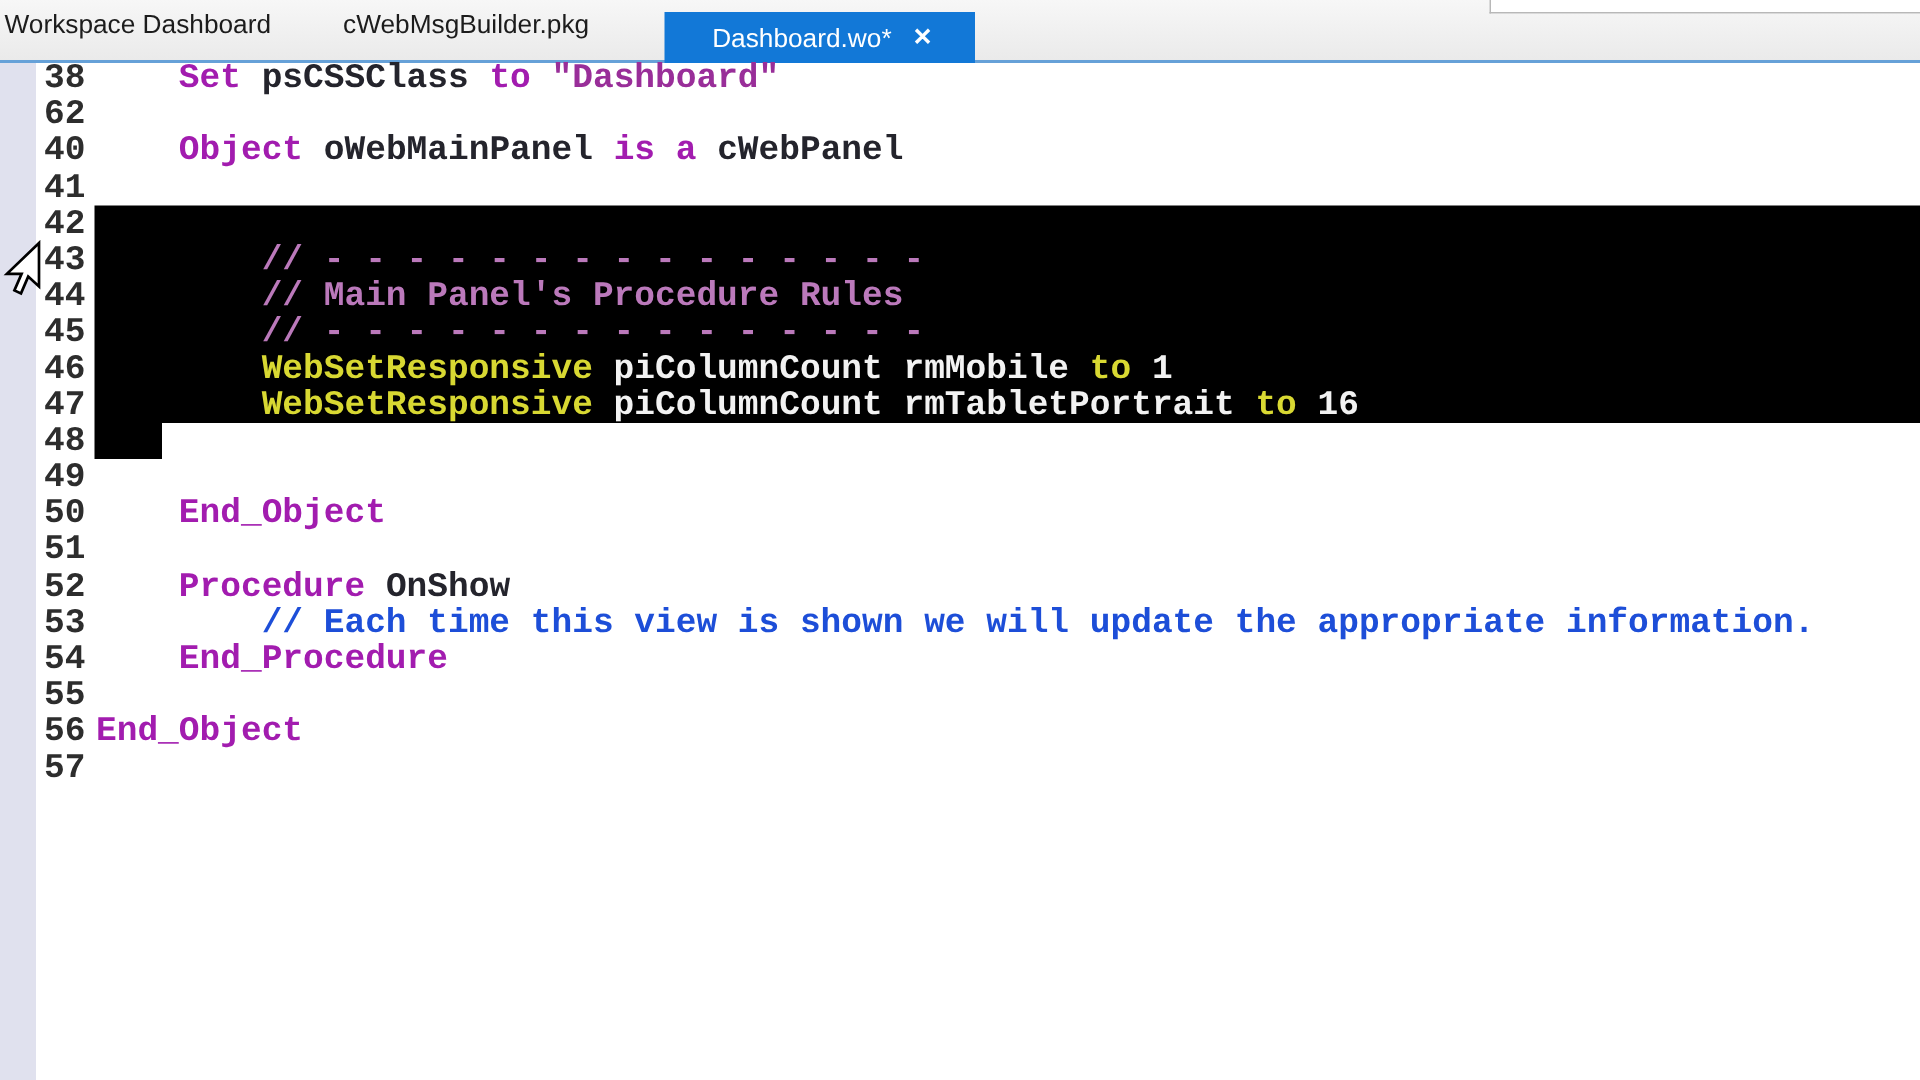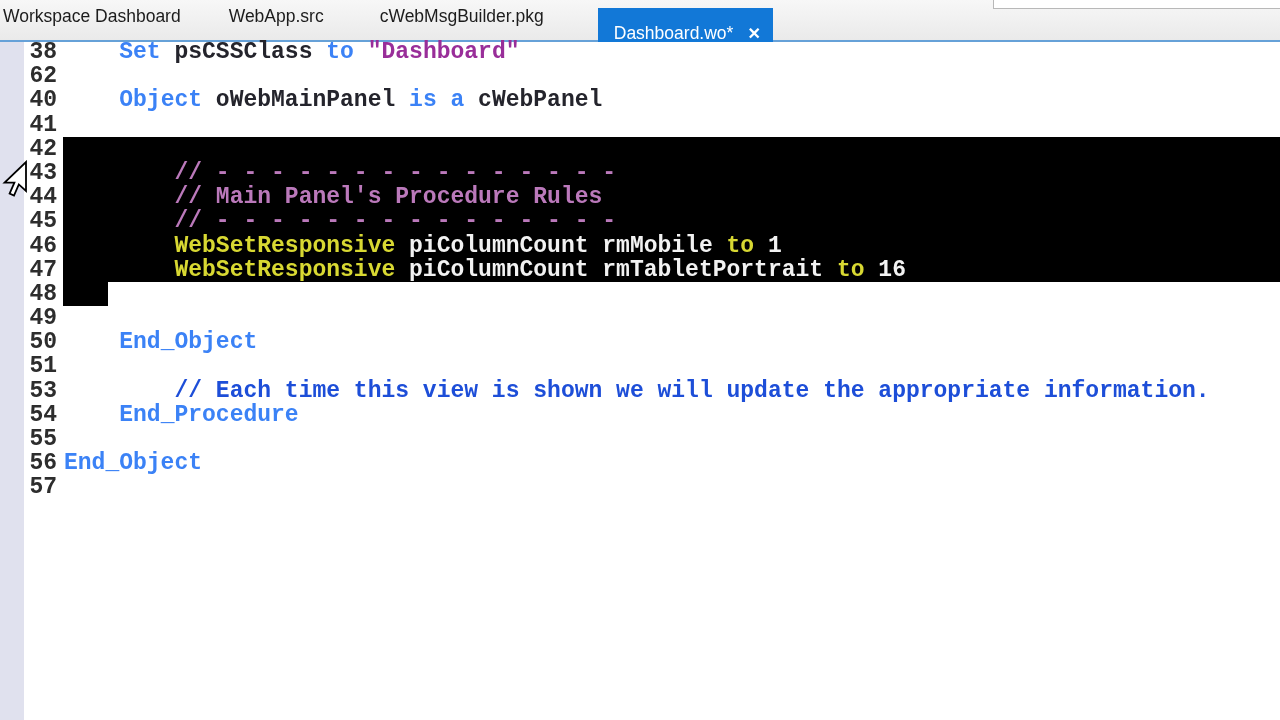--- a/index.html
+++ b/index.html
@@ -29,43 +29,40 @@
   .sel-rect { position:absolute; background:#000000; z-index:2; }
   #sel-rect-main { left:63px; top:95px;  width:1217px; height:145px; }
   #sel-rect-tail { left:63px; top:240px; width:45px;  height:24px; }
 
   #code-area { position:absolute; left:0; top:-2px; width:1280px; z-index:3;
                font-family:"Liberation Mono", monospace; font-size:23px; font-weight:600; }
   .code-row { display:flex; height:24.2px; line-height:24.2px; }
   .gutter { width:57px; flex:0 0 57px; text-align:right; color:#2d2d2d; z-index:4; }
   .code-text { padding-left:7px; white-space:pre; }
 
-  .tok-kw  { color:#3b82f6; }
+  .tok-kw  { color:#a21caf; }
   .tok-id  { color:#24242c; }
   .tok-num { color:#24242c; }
   .tok-str { color:#992e99; }
   .tok-cmt { color:#1d4ed8; }
   .sel .tok-kw  { color:#d8d832; }
   .sel .tok-id  { color:#f2f2f2; }
   .sel .tok-num { color:#f2f2f2; }
   .sel .tok-cmt { color:#bb79bb; }
 
   #mouse-cursor { position:absolute; left:2px; top:118px; z-index:5; }
 </style>
 </head>
 <body>
 
 <div id="screen">
 
   <div id="tabbar">
       <div class="tab">
         <span>Workspace Dashboard</span>
-      </div>
-      <div class="tab">
-        <span>WebApp.src</span>
       </div>
       <div class="tab">
         <span>cWebMsgBuilder.pkg</span>
       </div>
       <div class="tab tab-active">
         <span>Dashboard.wo*</span>
         <span class="tab-close">✕</span>
       </div>
     </div>
   <div id="panel-edge"></div>
@@ -124,20 +121,24 @@
         </div>
         <div class="code-row">
           <span class="gutter">50</span>
           <span class="code-text"><span class="tok-id">    </span><span class="tok-kw">End_Object</span></span>
         </div>
         <div class="code-row">
           <span class="gutter">51</span>
           <span class="code-text"></span>
         </div>
         <div class="code-row">
+          <span class="gutter">52</span>
+          <span class="code-text"><span class="tok-id">    </span><span class="tok-kw">Procedure</span><span class="tok-id"> OnShow</span></span>
+        </div>
+        <div class="code-row">
           <span class="gutter">53</span>
           <span class="code-text"><span class="tok-id">        </span><span class="tok-cmt">// Each time this view is shown we will update the appropriate information.</span></span>
         </div>
         <div class="code-row">
           <span class="gutter">54</span>
           <span class="code-text"><span class="tok-id">    </span><span class="tok-kw">End_Procedure</span></span>
         </div>
         <div class="code-row">
           <span class="gutter">55</span>
           <span class="code-text"></span>

